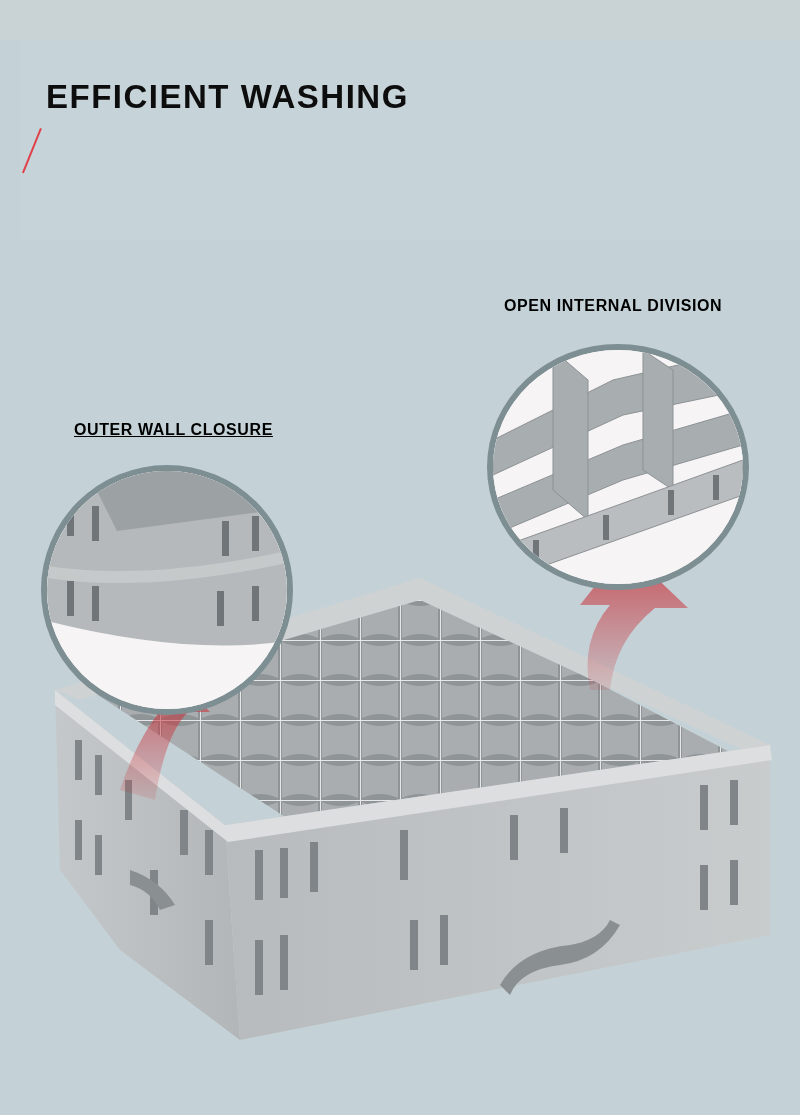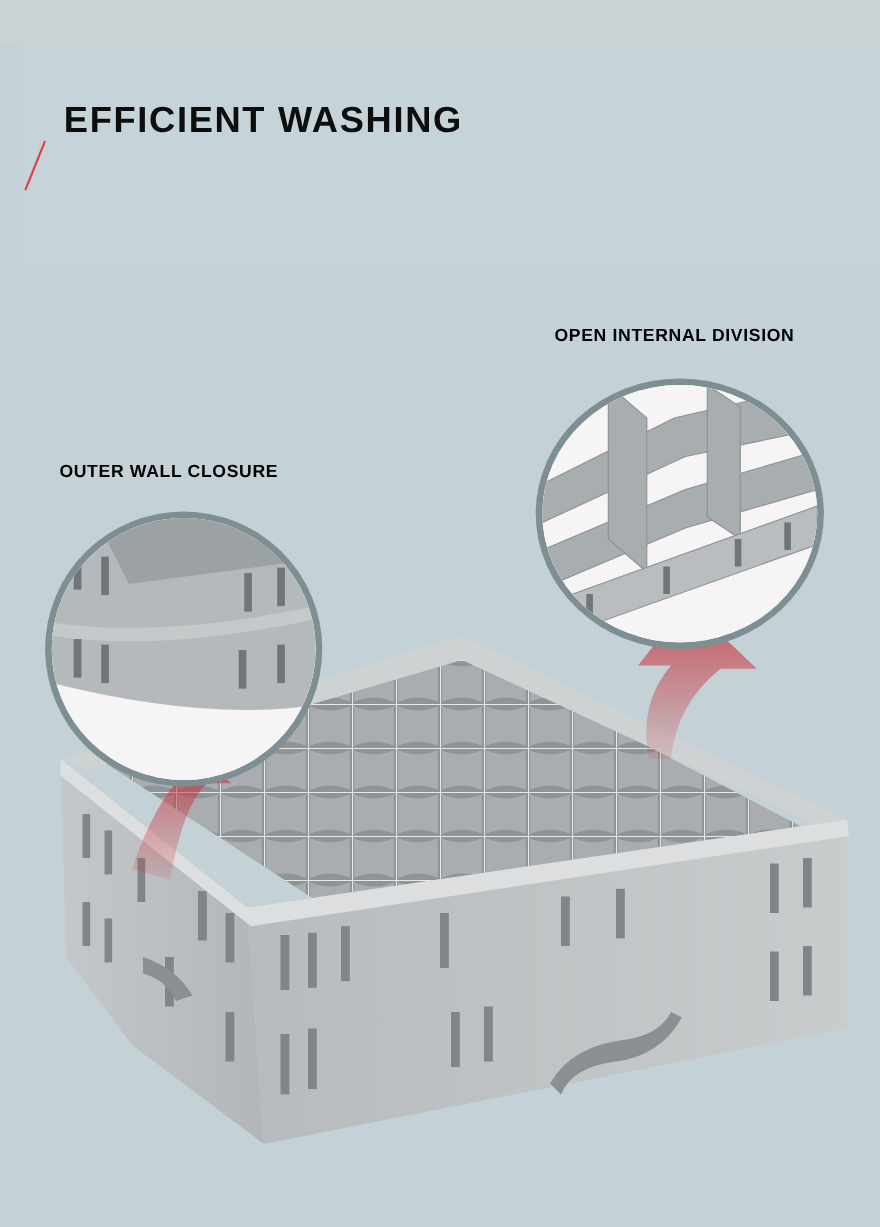--- a/index.html
+++ b/index.html
@@ -6,30 +6,30 @@
     body {
       width: 800px; height: 1115px; overflow: hidden; position: relative;
       background: #c4d2d7;
       font-family: "Liberation Sans", "DejaVu Sans", sans-serif;
     }
     .top-band { position: absolute; left: 0; top: 0; width: 800px; height: 40px; background: #c9d3d6; }
     .title-panel { position: absolute; left: 20px; top: 40px; width: 780px; height: 200px; background: #c6d4d9; }
     .title {
       position: absolute; left: 46px; top: 78px;
       font-size: 33px; font-weight: bold; letter-spacing: 1.5px; color: #0d0d0d;
-      margin: 12px;
+      margin: 0;
     }
     .accent-slash {
       position: absolute; left: 40px; top: 128px; width: 2px; height: 48px;
       background: #e0404a; transform: rotate(22deg); transform-origin: top left;
     }
     .label {
       position: absolute; font-size: 16px; font-weight: bold; letter-spacing: 0.6px; color: #000000;
     }
-    .label-outer { left: 54px; top: 421px; }
+    .label-outer { left: 74px; top: 421px; text-decoration: underline; }
     .label-open { left: 504px; top: 297px; }
 
     .zoom-circle {
       position: absolute; border-radius: 50%; border: 6px solid #7e8f94;
       background: #f8f6f6; overflow: hidden; box-sizing: border-box;
     }
     .circle-open { left: 487px; top: 344px; width: 262px; height: 246px; }
     .circle-outer { left: 41px; top: 465px; width: 252px; height: 250px; }
 
     .stage { position: absolute; left: 0; top: 0; }

